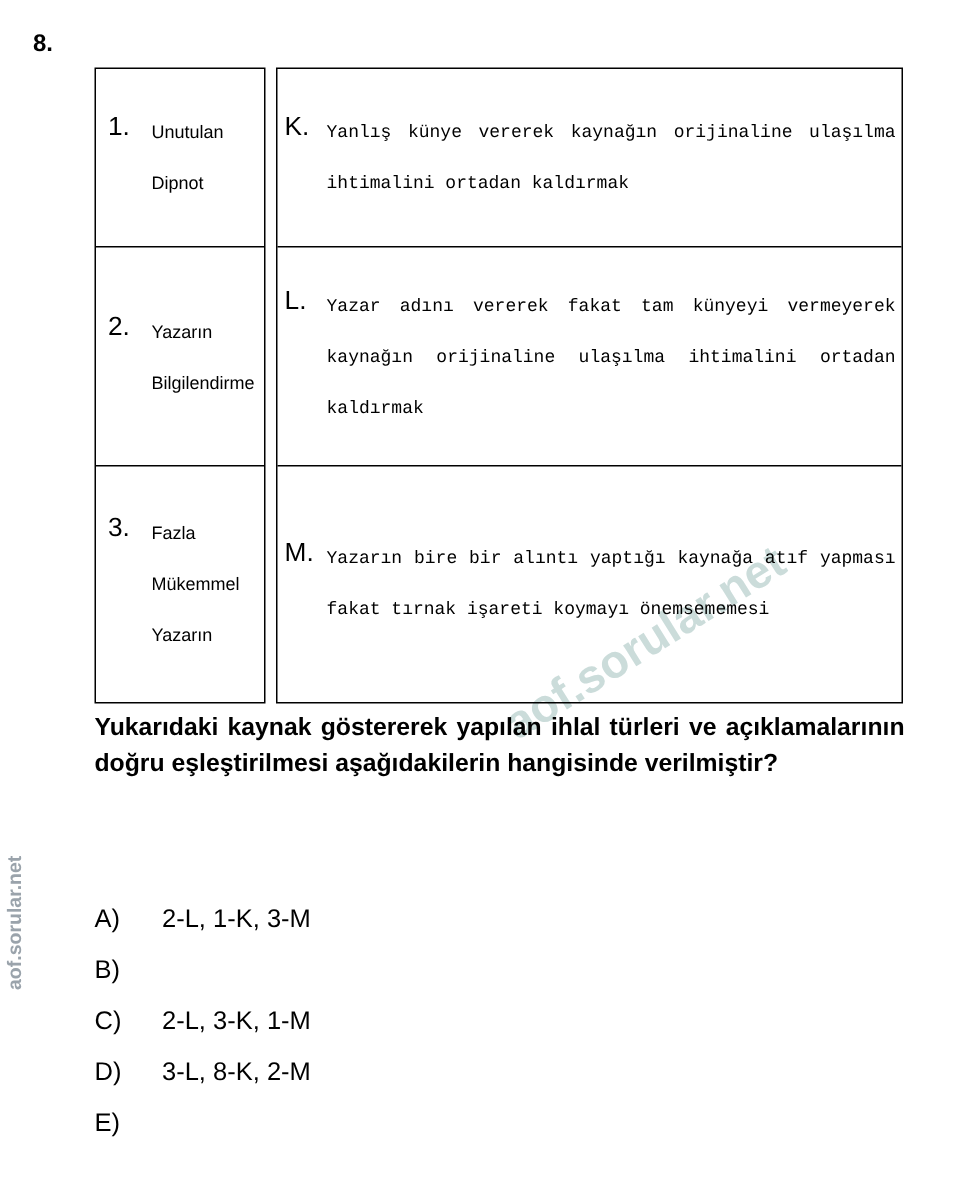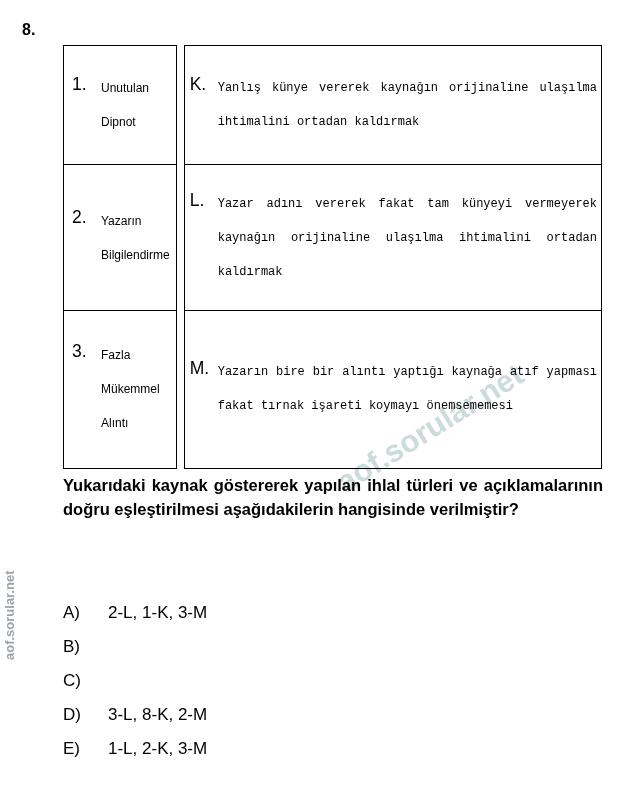--- a/index.html
+++ b/index.html
@@ -199,21 +199,21 @@
       </div>
       <div class="trow">
         <div class="cell-inner">
           <span class="item-marker">2.</span>
           <span class="item-text">Yazarın Bilgilendirme</span>
         </div>
       </div>
       <div class="trow">
         <div class="cell-inner">
           <span class="item-marker">3.</span>
-          <span class="item-text">Fazla Mükemmel Alıntı</span>
+          <span class="item-text">Fazla Mükemmel Yazarın</span>
         </div>
       </div>
     </div>
 
     <div class="tbl right-tbl">
       <div class="trow">
         <div class="cell-inner">
           <span class="item-marker">K.</span>
           <span class="item-text">Yanlış künye vererek kaynağın orijinaline ulaşılma ihtimalini ortadan kaldırmak</span>
         </div>
@@ -239,24 +239,24 @@
   <div id="options">
     <div class="option">
       <span class="option-letter">A)</span>
       <span class="option-text">2-L, 1-K, 3-M</span>
     </div>
     <div class="option">
       <span class="option-letter">B)</span>
     </div>
     <div class="option">
       <span class="option-letter">C)</span>
+      <span class="option-text">2-L, 3-K, 1-M</span>
     </div>
     <div class="option">
       <span class="option-letter">D)</span>
       <span class="option-text">3-L, 8-K, 2-M</span>
     </div>
     <div class="option">
       <span class="option-letter">E)</span>
-      <span class="option-text">1-L, 2-K, 3-M</span>
     </div>
   </div>
 
 </div>
 
 </body></html>

